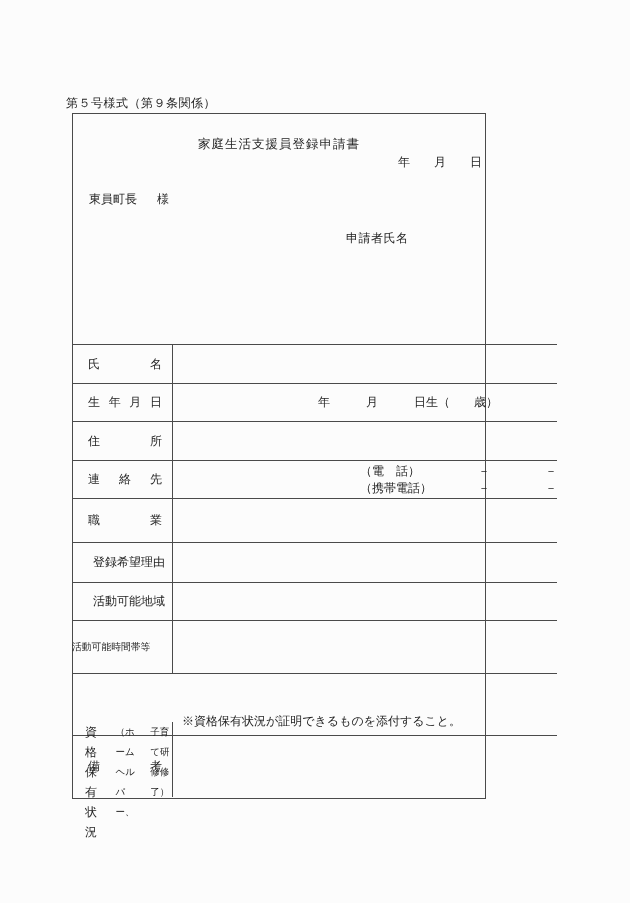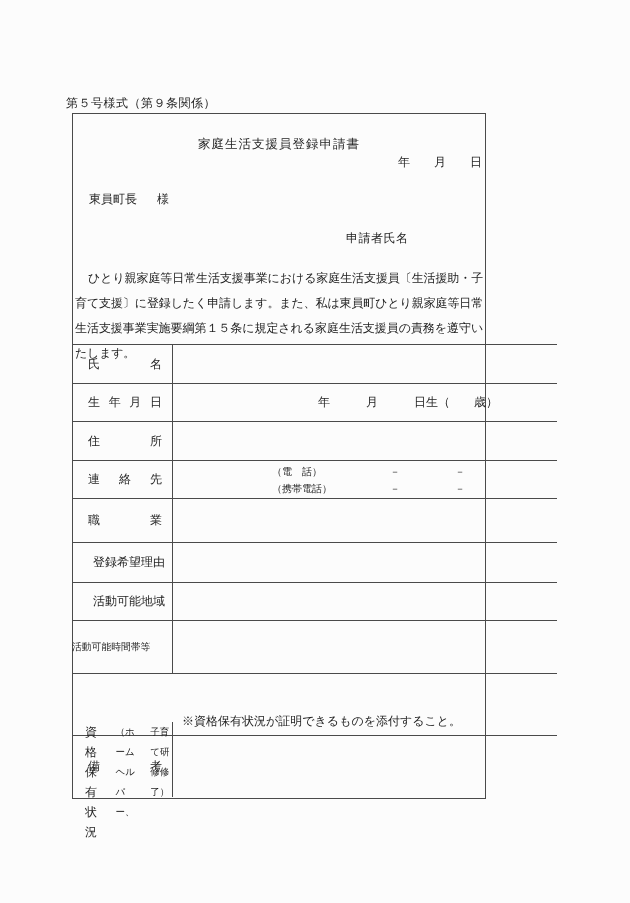--- a/index.html
+++ b/index.html
@@ -61,21 +61,21 @@
   .tlabel{
     width:101px;box-sizing:border-box;flex:0 0 101px;
     border-right:1px solid var(--line);
     display:flex;align-items:center;
   }
   .just{display:flex;justify-content:space-between;width:74px;margin-left:16px;}
   .plain-label{margin-left:21px;letter-spacing:0;}
   .small-label{font-size:9.8px;}
   .tvalue{flex:1;box-sizing:border-box;display:flex;align-items:center;}
   .birth-text{padding-left:145px;white-space:pre;}
-  .contact-cell{flex-direction:column;align-items:center;justify-content:center;font-size:10px;}
+  .contact-cell{flex-direction:column;align-items:flex-end;justify-content:center;font-size:12px;}
   .contact-line{display:flex;align-items:center;padding-left:7px;line-height:17px;}
   .contact-label{display:inline-block;width:118px;white-space:pre;}
   .contact-dash1{display:inline-block;}
   .contact-spacer{display:inline-block;width:55px;}
   .qual-label{align-items:flex-start;justify-content:space-between;margin-top:48px;}
   .qual-line1{margin-left:13px;line-height:20px;font-size:12px;}
   .qual-line-small{margin-left:10px;line-height:20px;font-size:9.5px;}
   .qual-note-cell{align-items:flex-end;padding:0 16px 5px 9px;}
 </style>
 </head>
@@ -90,21 +90,20 @@
     <div class="doc-title">家庭生活支援員登録申請書</div>
 
     <div class="date-line">年　　月　　日</div>
 
     <div class="addressee">
       <span>東員町長</span><span class="gap"></span><span>様</span>
     </div>
 
     <div class="applicant">申請者氏名</div>
 
-    <div class="declaration">ひとり親家庭等日常生活支援事業における家庭生活支援員〔生活援助・子育て支援〕に登録したく申請します。また、私は東員町ひとり親家庭等日常生活支援事業実施要綱第１５条に規定される家庭生活支援員の責務を遵守いたします。</div>
 
     <div class="ftable">
 
       <div class="trow" style="height:39px">
         <div class="tlabel">
           <span class="just">
               <span>氏</span>
               <span>名</span>
             </span>
         </div>

